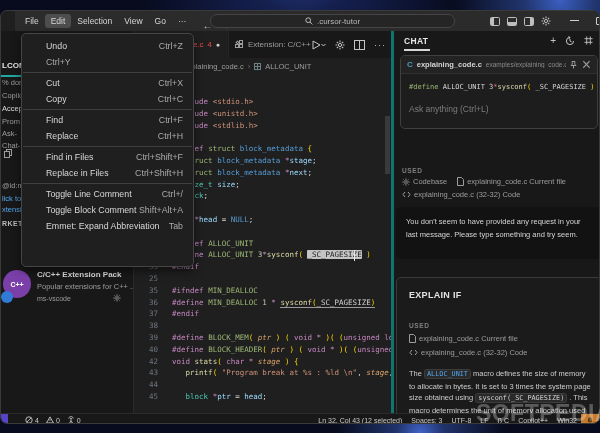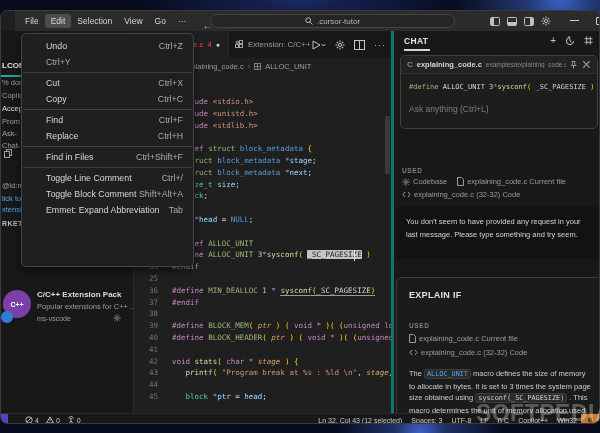--- a/index.html
+++ b/index.html
@@ -28,21 +28,21 @@
 .win-max{position:absolute;right:9px;top:6px;width:8px;height:8px;border:1px solid #d0d0d0;border-radius:1px}
 
 .sidebar{position:absolute;left:0;top:20px;width:133px;height:382px;background:#181818;border-right:1px solid #2a2a2a;overflow:hidden}
 .frag{position:absolute;left:1px;white-space:nowrap;font-size:7.5px;color:#9d9d9d}
 .frag.bold{font-weight:bold;font-size:8px;color:#e8e8e8}
 .frag.lit{color:#dddddd}
 .frag.link{color:#53a7f0}
 .frag.sec{font-weight:bold;font-size:7px;color:#bbbbbb;letter-spacing:.4px}
 .progress{position:absolute;left:0;top:44px;width:20px;height:2px;background:#1fa8a0}
 .copyic{position:absolute;left:3px;top:118px}
-.ext-item{position:absolute;left:0;top:256px;width:133px;height:52px}
+.ext-item{position:absolute;left:0;top:236px;width:133px;height:52px}
 .ext-icon{position:absolute;left:2px;top:3px;width:28px;height:28px;border-radius:50%;background:#7a3fa8;color:#fff;font-weight:bold;font-size:7px;display:flex;align-items:center;justify-content:center}
 .ext-icon2{position:absolute;left:0;top:24px;width:12px;height:12px;border-radius:50%;background:#2f7bd6}
 .ext-name{position:absolute;left:36px;top:3px;font-size:8px;font-weight:bold;color:#dddddd;white-space:nowrap}
 .ext-desc{position:absolute;left:36px;top:15px;font-size:7.5px;color:#9d9d9d;white-space:nowrap}
 .ext-pub{position:absolute;left:36px;top:28px;font-size:7px;color:#9d9d9d}
 .ext-gear{position:absolute;left:112px;top:27px}
 
 .editor{position:absolute;left:133px;top:20px;width:257px;height:382px;background:#1f1f1f;overflow:hidden}
 .tabbar{position:absolute;left:0;top:0;width:100%;height:27px;background:#181818;display:flex}
 .tab1{width:95px;height:100%;background:#1f1f1f;border-right:1px solid #252526;display:flex;align-items:center;justify-content:flex-end;gap:4px;padding:0 8px;overflow:hidden;white-space:nowrap}
@@ -283,26 +283,26 @@
         <div class="cl"><span class="ln">25</span><span class="lc"><span class="tk-txt">   </span><span class="tk-grn">struct </span><span class="tk-blu">block_metadata </span><span class="tk-pink">*</span><span class="tk-lbl">next</span><span class="tk-txt">;</span></span></div>
         <div class="cl"><span class="ln">26</span><span class="lc"><span class="tk-txt">   </span><span class="tk-teal">size_t </span><span class="tk-lbl">size</span><span class="tk-txt">;</span></span></div>
         <div class="cl"><span class="ln">27</span><span class="lc"><span class="tk-gold">}</span><span class="tk-txt"> </span><span class="tk-teal">block</span><span class="tk-txt">;</span></span></div>
         <div class="cl"><span class="ln">28</span><span class="lc"></span></div>
         <div class="cl"><span class="ln">29</span><span class="lc"><span class="tk-pink">void </span><span class="tk-pink">*</span><span class="tk-lbl">head</span><span class="tk-txt"> = </span><span class="tk-blu">NULL</span><span class="tk-txt">;</span></span></div>
         <div class="cl"><span class="ln">30</span><span class="lc"></span></div>
         <div class="cl"><span class="ln">31</span><span class="lc"><span class="tk-pink">#ifndef </span><span class="tk-grn">ALLOC_UNIT</span></span></div>
         <div class="cl"><span class="ln cur">32</span><span class="lc"><span class="tk-pink">#define </span><span class="tk-grn">ALLOC_UNIT </span><span class="tk-num">3</span><span class="tk-pink">*</span><span class="tk-yel">sysconf</span><span class="tk-gold">(</span><span class="tk-txt"> </span><span class="tk-sel">_SC_PAGESIZE</span><span class="tk-txt"> </span><span class="tk-gold">)</span></span></div>
         <div class="cl"><span class="ln">33</span><span class="lc"><span class="tk-pink">#endif</span></span></div>
         <div class="cl"><span class="ln">25</span><span class="lc"></span></div>
+        <div class="cl"><span class="ln">35</span><span class="lc"><span class="tk-pink">#ifndef </span><span class="tk-grn">MIN_DEALLOC</span></span></div>
         <div class="cl"><span class="ln">36</span><span class="lc"><span class="tk-pink">#define </span><span class="tk-grn">MIN_DEALLOC </span><span class="tk-num">1</span><span class="tk-txt"> </span><span class="tk-pink">* </span><span class="tk-yel fl-occ">sysconf</span><span class="tk-gold fl-occ">(</span><span class="tk-txt fl-occ">_SC_PAGESIZE</span><span class="tk-gold fl-occ">)</span></span></div>
         <div class="cl"><span class="ln">37</span><span class="lc"><span class="tk-pink">#endif</span></span></div>
         <div class="cl"><span class="ln">38</span><span class="lc"></span></div>
         <div class="cl"><span class="ln">39</span><span class="lc"><span class="tk-pink">#define </span><span class="tk-grn">BLOCK_MEM</span><span class="tk-gold">(</span><span class="tk-par"> ptr </span><span class="tk-gold">)</span><span class="tk-txt"> </span><span class="tk-gold">(</span><span class="tk-txt"> </span><span class="tk-pink">void *</span><span class="tk-txt"> </span><span class="tk-gold">)(</span><span class="tk-txt"> </span><span class="tk-gold">(</span><span class="tk-pink">unsigned long</span></span></div>
         <div class="cl"><span class="ln">40</span><span class="lc"><span class="tk-pink">#define </span><span class="tk-grn">BLOCK_HEADER</span><span class="tk-gold">(</span><span class="tk-par"> ptr </span><span class="tk-gold">)</span><span class="tk-txt"> </span><span class="tk-gold">(</span><span class="tk-txt"> </span><span class="tk-pink">void *</span><span class="tk-txt"> </span><span class="tk-gold">)(</span><span class="tk-txt"> </span><span class="tk-gold">(</span><span class="tk-pink">unsigned long</span></span></div>
-        <div class="cl"><span class="ln">41</span><span class="lc"></span></div>
         <div class="cl"><span class="ln">42</span><span class="lc"><span class="tk-pink">void </span><span class="tk-yel">stats</span><span class="tk-gold">(</span><span class="tk-txt"> </span><span class="tk-pink">char *</span><span class="tk-txt"> </span><span class="tk-par">stage</span><span class="tk-txt"> </span><span class="tk-gold">)</span><span class="tk-txt"> </span><span class="tk-gold">{</span></span></div>
         <div class="cl"><span class="ln">43</span><span class="lc"><span class="tk-txt">   </span><span class="tk-yel">printf</span><span class="tk-gold">(</span><span class="tk-txt"> </span><span class="tk-str">"Program break at %s : %ld \n"</span><span class="tk-txt">, </span><span class="tk-par">stage</span><span class="tk-txt">, sbrk(0) );</span></span></div>
         <div class="cl"><span class="ln">44</span><span class="lc"></span></div>
         <div class="cl"><span class="ln">45</span><span class="lc"><span class="tk-txt">   </span><span class="tk-teal">block </span><span class="tk-pink">*</span><span class="tk-lbl">ptr</span><span class="tk-txt"> = </span><span class="tk-lbl">head</span><span class="tk-txt">;</span></span></div>
       </div>
     <div class="caret"></div>
     <div class="ed-scroll"></div>
   </div>
 
   <div class="chat">
@@ -445,20 +445,24 @@
       </div>
       <div class="mi">
         <span class="lbl">Replace</span>
         <span class="sc">Ctrl+H</span>
       </div>
       <div class="msep"></div>
       <div class="mi">
         <span class="lbl">Find in Files</span>
         <span class="sc">Ctrl+Shift+F</span>
       </div>
+      <div class="mi">
+        <span class="lbl">Replace in Files</span>
+        <span class="sc">Ctrl+Shift+H</span>
+      </div>
       <div class="msep"></div>
       <div class="mi">
         <span class="lbl">Toggle Line Comment</span>
         <span class="sc">Ctrl+/</span>
       </div>
       <div class="mi">
         <span class="lbl">Toggle Block Comment</span>
         <span class="sc">Shift+Alt+A</span>
       </div>
       <div class="mi">

